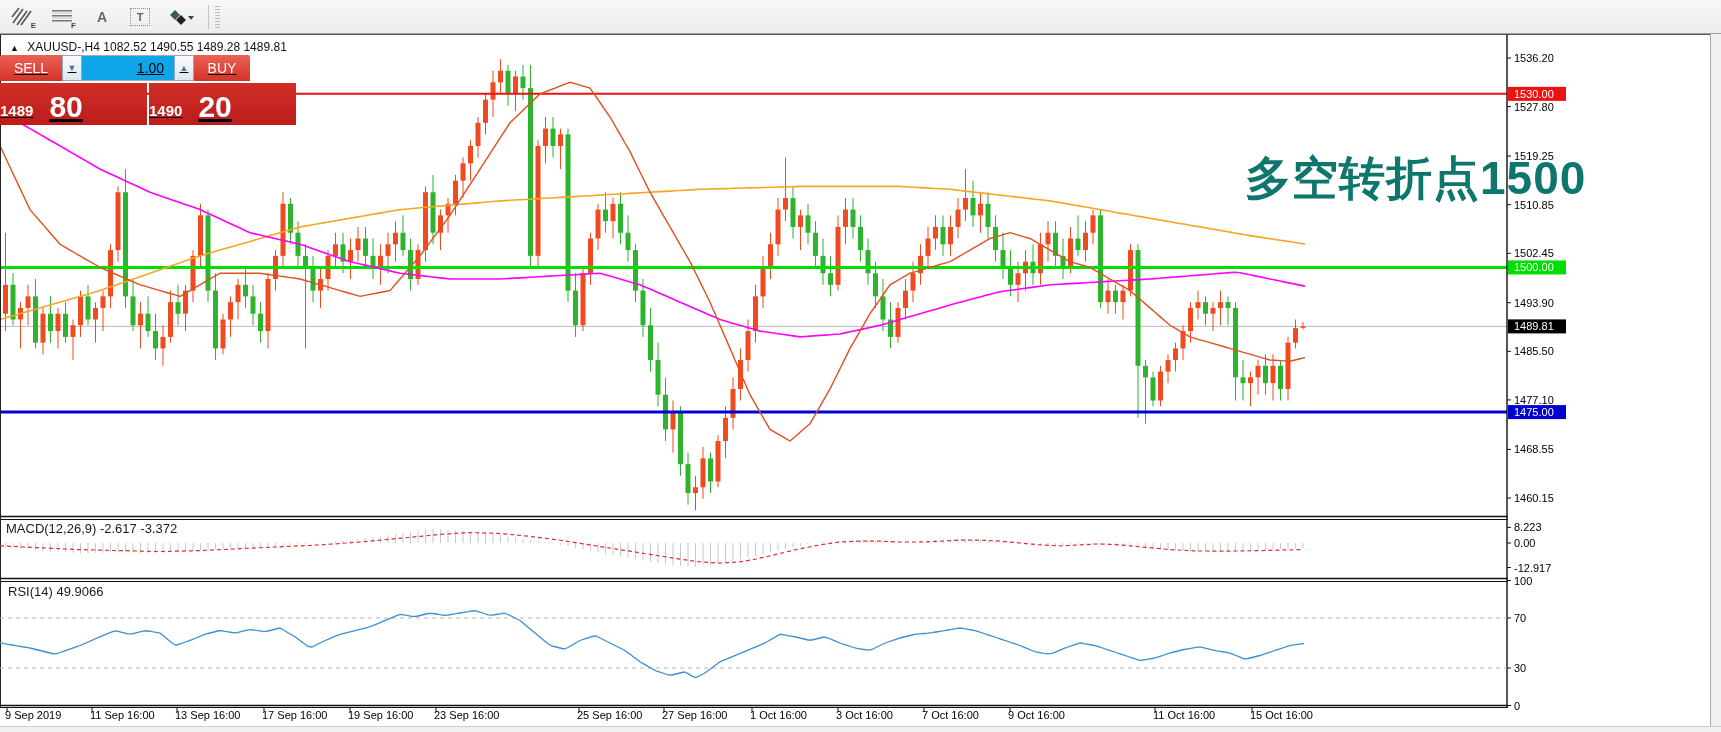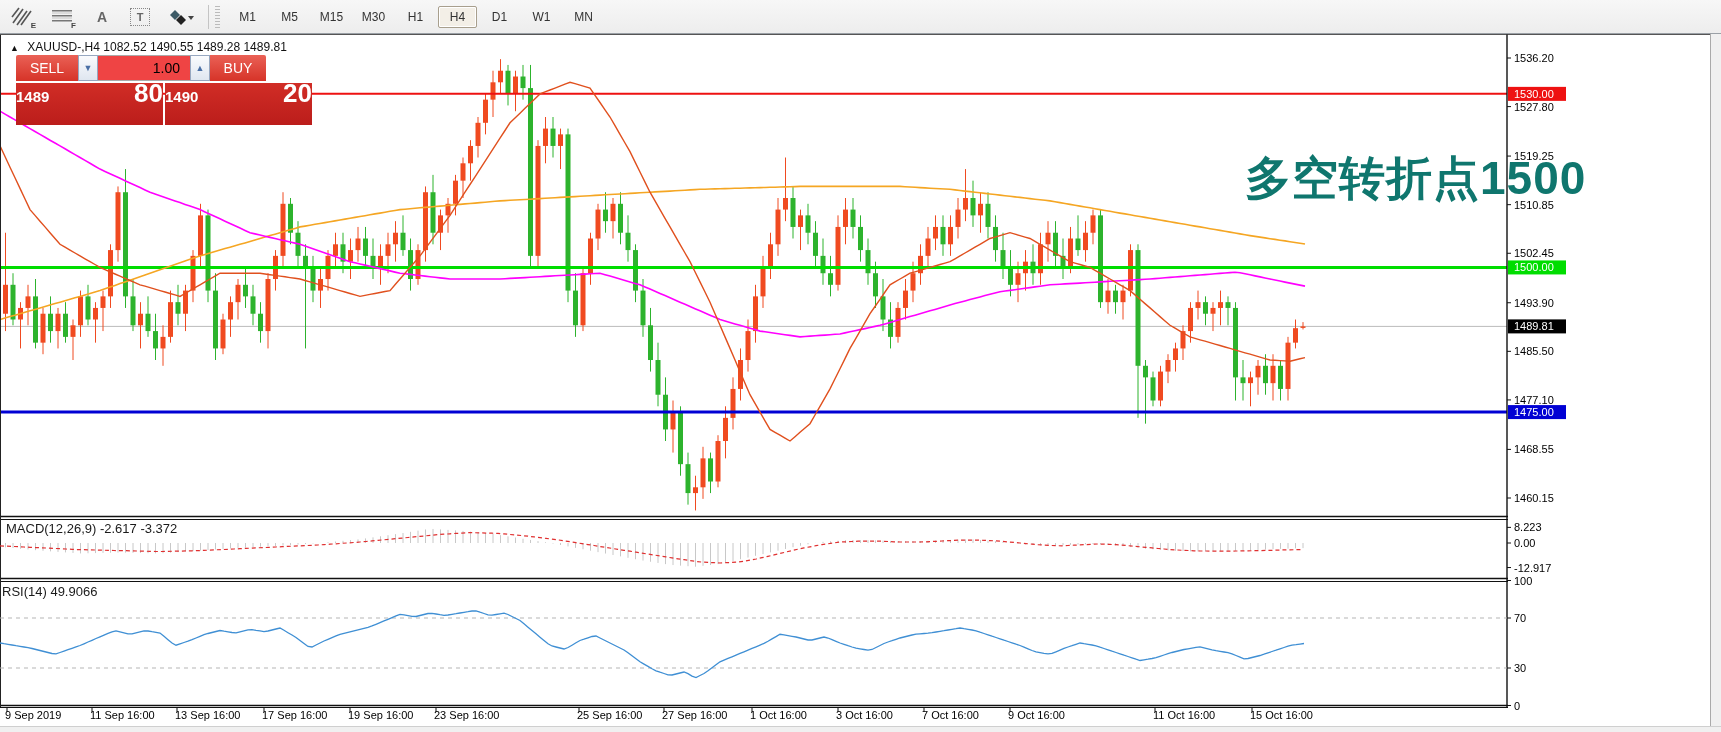--- a/index.html
+++ b/index.html
@@ -15,40 +15,40 @@
   .tsep{width:1px;height:24px;background:#c4c4c4;margin:0 6px 0 12px;}
   .thandle{width:5px;height:22px;margin-right:8px;
     background:repeating-linear-gradient(#bbb 0 1px,transparent 1px 3px);}
   .tf-group{display:flex;align-items:center;gap:3px;}
   .tf-btn{min-width:27px;padding:3px 5px;text-align:center;font-size:12px;color:#333;
     border:1px solid transparent;border-radius:2px;cursor:pointer;}
   .tf-btn.active{background:#f3efe7;border:1px solid #a89f8d;box-shadow:inset 0 0 0 1px #fff;}
   
   #chart-title{position:absolute;left:10px;top:40px;font-size:12px;color:#111;z-index:20;white-space:nowrap;}
   #chart-title .tri{font-size:9px;margin-right:5px;}
-  #trade-panel{position:absolute;left:16px;top:55px;width:296px;z-index:20;}
+  #trade-panel{position:absolute;left:0;top:55px;width:296px;z-index:20;text-decoration:underline;}
   .tp-row1{display:flex;height:26px;}
   .tp-btn{color:#fff;font-size:14px;display:flex;align-items:center;justify-content:center;
     background:linear-gradient(#ea6156,#d63328);cursor:pointer;}
   .tp-sell{width:62px;border-radius:2px 0 0 0;}
   .tp-buy{width:56px;border-radius:0 2px 0 0;}
   .tp-spin{width:20px;background:linear-gradient(#fafbfd,#dfe6f0);border:1px solid #96a7c0;
     display:flex;align-items:center;justify-content:center;color:#4a6fa5;font-size:9px;cursor:pointer;box-sizing:border-box;}
-  .tp-vol{width:92px;background:#ef4444;border-top:1px solid #aaa;border-bottom:1px solid #aaa;
+  .tp-vol{width:92px;background:#0ea5e9;border-top:1px solid #aaa;border-bottom:1px solid #aaa;
     font-size:14px;color:#000;text-align:right;padding:0 10px 0 0;box-sizing:border-box;line-height:24px;}
   .tp-row2{display:flex;margin-top:2px;height:42px;gap:2px;}
   .tp-big{flex:1;background:linear-gradient(#d12d26,#bb1d1b);color:#fff;display:flex;
-    align-items:flex-end;justify-content:space-between;padding-bottom:15px;cursor:pointer;}
+    align-items:flex-end;justify-content:flex-start;padding-bottom:1px;cursor:pointer;}
   .tp-big .small{font-size:15px;font-weight:bold;line-height:26px;}
-  .tp-big .large{font-size:26px;font-weight:bold;line-height:34px;margin-left:2px;}
+  .tp-big .large{font-size:30px;font-weight:bold;line-height:34px;margin-left:16px;}
   #annotation{position:absolute;left:1245px;top:148px;font-size:46px;font-weight:bold;
     color:#0f766e;z-index:15;white-space:nowrap;letter-spacing:1px;}
   .pane-label{position:absolute;font-size:13px;color:#1a1a1a;z-index:15;white-space:nowrap;}
   #macd-label{left:6px;top:521px;}
-  #rsi-label{left:2px;top:584px;}
+  #rsi-label{left:8px;top:584px;}
   
   #right-strip{position:absolute;right:0;top:0;width:10px;height:732px;background:#f0f0f0;
     border-left:1px solid #aaa;z-index:25;}
   #bottom-strip{position:absolute;left:0;top:726px;width:1721px;height:6px;background:#f0f0f0;
     border-top:1px solid #cfcfcf;z-index:25;}
   svg text{font-family:"Liberation Sans",sans-serif;}
 </style>
 </head>
 <body>
 
@@ -716,31 +716,20 @@
       <div class="ticon" style="width:30px;">
         <svg width="28" height="20">
           <polygon points="8,3 13,8 8,13 3,8" fill="#3c5a66"></polygon>
           <polygon points="14,8 19,13 14,18 9,13" fill="#222"></polygon>
           <polygon points="21,9 27,9 24,13" fill="#444"></polygon>
         </svg>
       </div>
     </div>
     <div class="tsep"></div>
     <div class="thandle"></div>
-    <div class="tf-group">
-      <div class="tf-btn">M1</div>
-      <div class="tf-btn">M5</div>
-      <div class="tf-btn">M15</div>
-      <div class="tf-btn">M30</div>
-      <div class="tf-btn">H1</div>
-      <div class="tf-btn active">H4</div>
-      <div class="tf-btn">D1</div>
-      <div class="tf-btn">W1</div>
-      <div class="tf-btn">MN</div>
-    </div>
   </div>
 
   <div id="chart-title">
     <span class="tri">▲</span>
     <span style="">XAUUSD-,H4</span>
     <span>1082.52 1490.55 1489.28 1489.81</span>
   </div>
 
   <div id="trade-panel">
     <div class="tp-row1">

